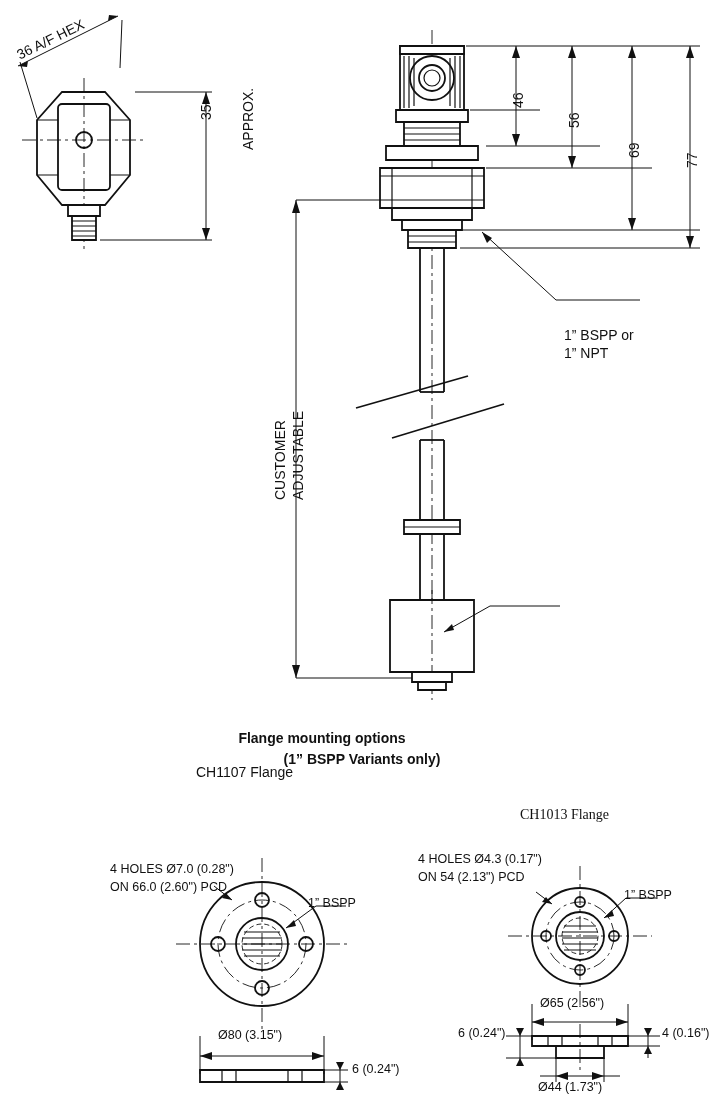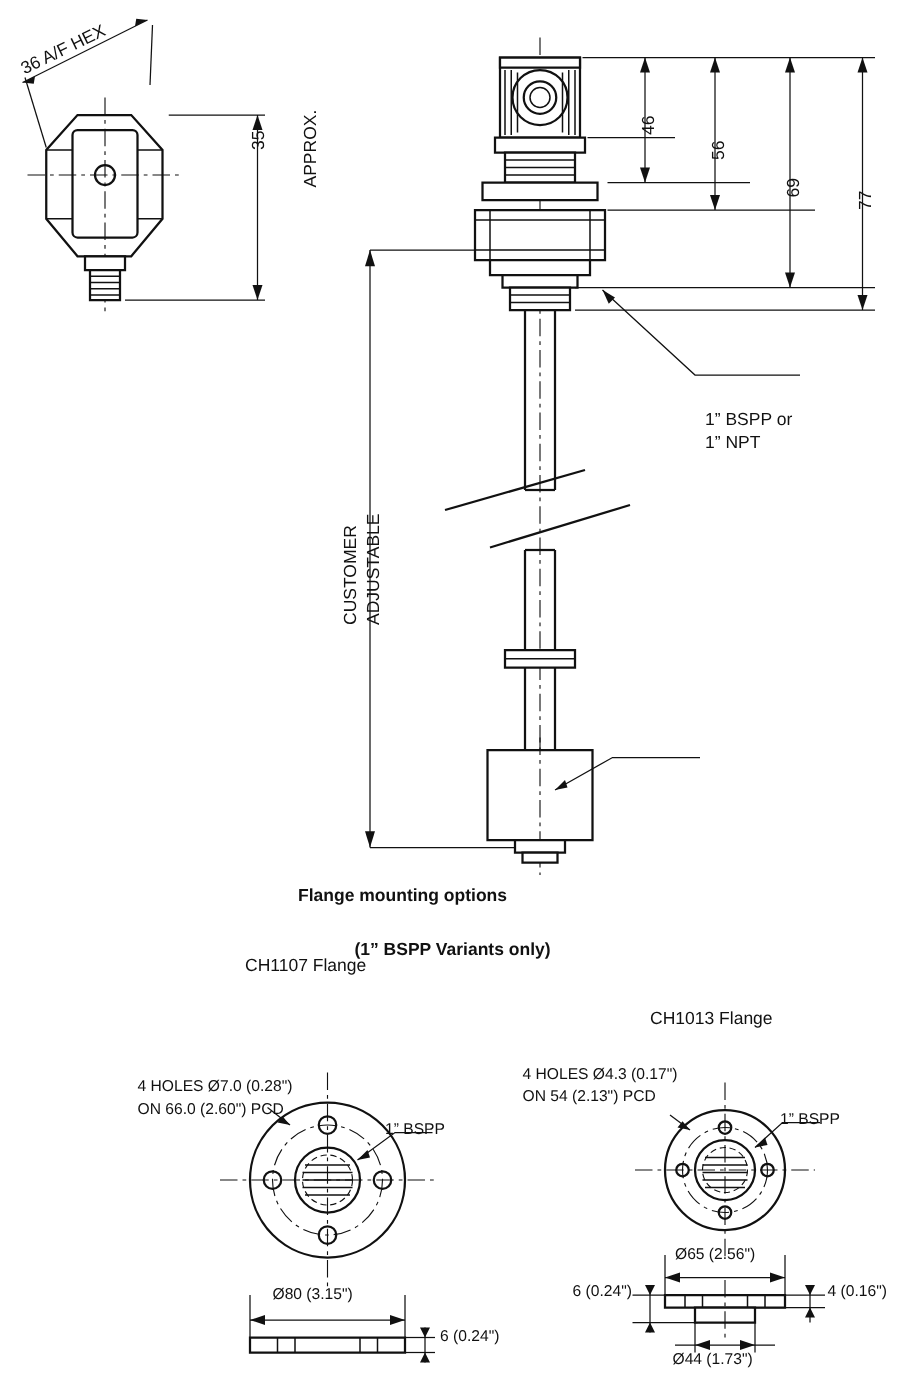--- a/index.html
+++ b/index.html
@@ -265,31 +265,31 @@
   <div class="lbl rot90" style="left:626px; top:158px;">69</div>
   <div class="lbl rot90" style="left:684px; top:168px;">77</div>
 
   <div class="lbl rot90" style="left:272px; top:500px; font-size:14px;">CUSTOMER
 ADJUSTABLE</div>
 
   <div class="lbl" style="left:564px; top:287px;margin-top:40px;">1” BSPP or
 1” NPT</div>
 
 
-  <div class="lbl bold center" style="left:0px; top:708px; width:644px;">Flange mounting options</div>
+  <div class="lbl bold center" style="left:0px; top:730px; width:644px;">Flange mounting options</div>
   <div class="lbl bold center" style="left:0px; top:751px; width:724px;">(1” BSPP Variants only)</div>
 
   <div class="lbl" style="left:196px; top:764px;">CH1107 Flange</div>
   <div class="lbl small" style="left:110px; top:862px;">4 HOLES Ø7.0 (0.28")</div>
   <div class="lbl small" style="left:110px; top:880px;">ON 66.0 (2.60") PCD</div>
   <div class="lbl small" style="left:308px; top:896px;">1” BSPP</div>
   <div class="lbl small" style="left:218px; top:1028px;">Ø80 (3.15")</div>
   <div class="lbl small" style="left:352px; top:1062px;">6 (0.24")</div>
 
-  <div class="lbl" style="left:520px; top:806px;">CH1013 Flange</div>
+  <div class="lbl" style="left:520px; top:806px;font-family:Liberation Serif, serif;">CH1013 Flange</div>
   <div class="lbl small" style="left:418px; top:852px;">4 HOLES Ø4.3 (0.17")</div>
   <div class="lbl small" style="left:418px; top:870px;">ON 54 (2.13") PCD</div>
   <div class="lbl small" style="left:624px; top:888px;">1” BSPP</div>
   <div class="lbl small" style="left:540px; top:996px;">Ø65 (2.56")</div>
   <div class="lbl small" style="left:538px; top:1080px;">Ø44 (1.73")</div>
   <div class="lbl small" style="left:458px; top:1026px;">6 (0.24")</div>
   <div class="lbl small" style="left:662px; top:1026px;">4 (0.16")</div>
 
 </div>
 

